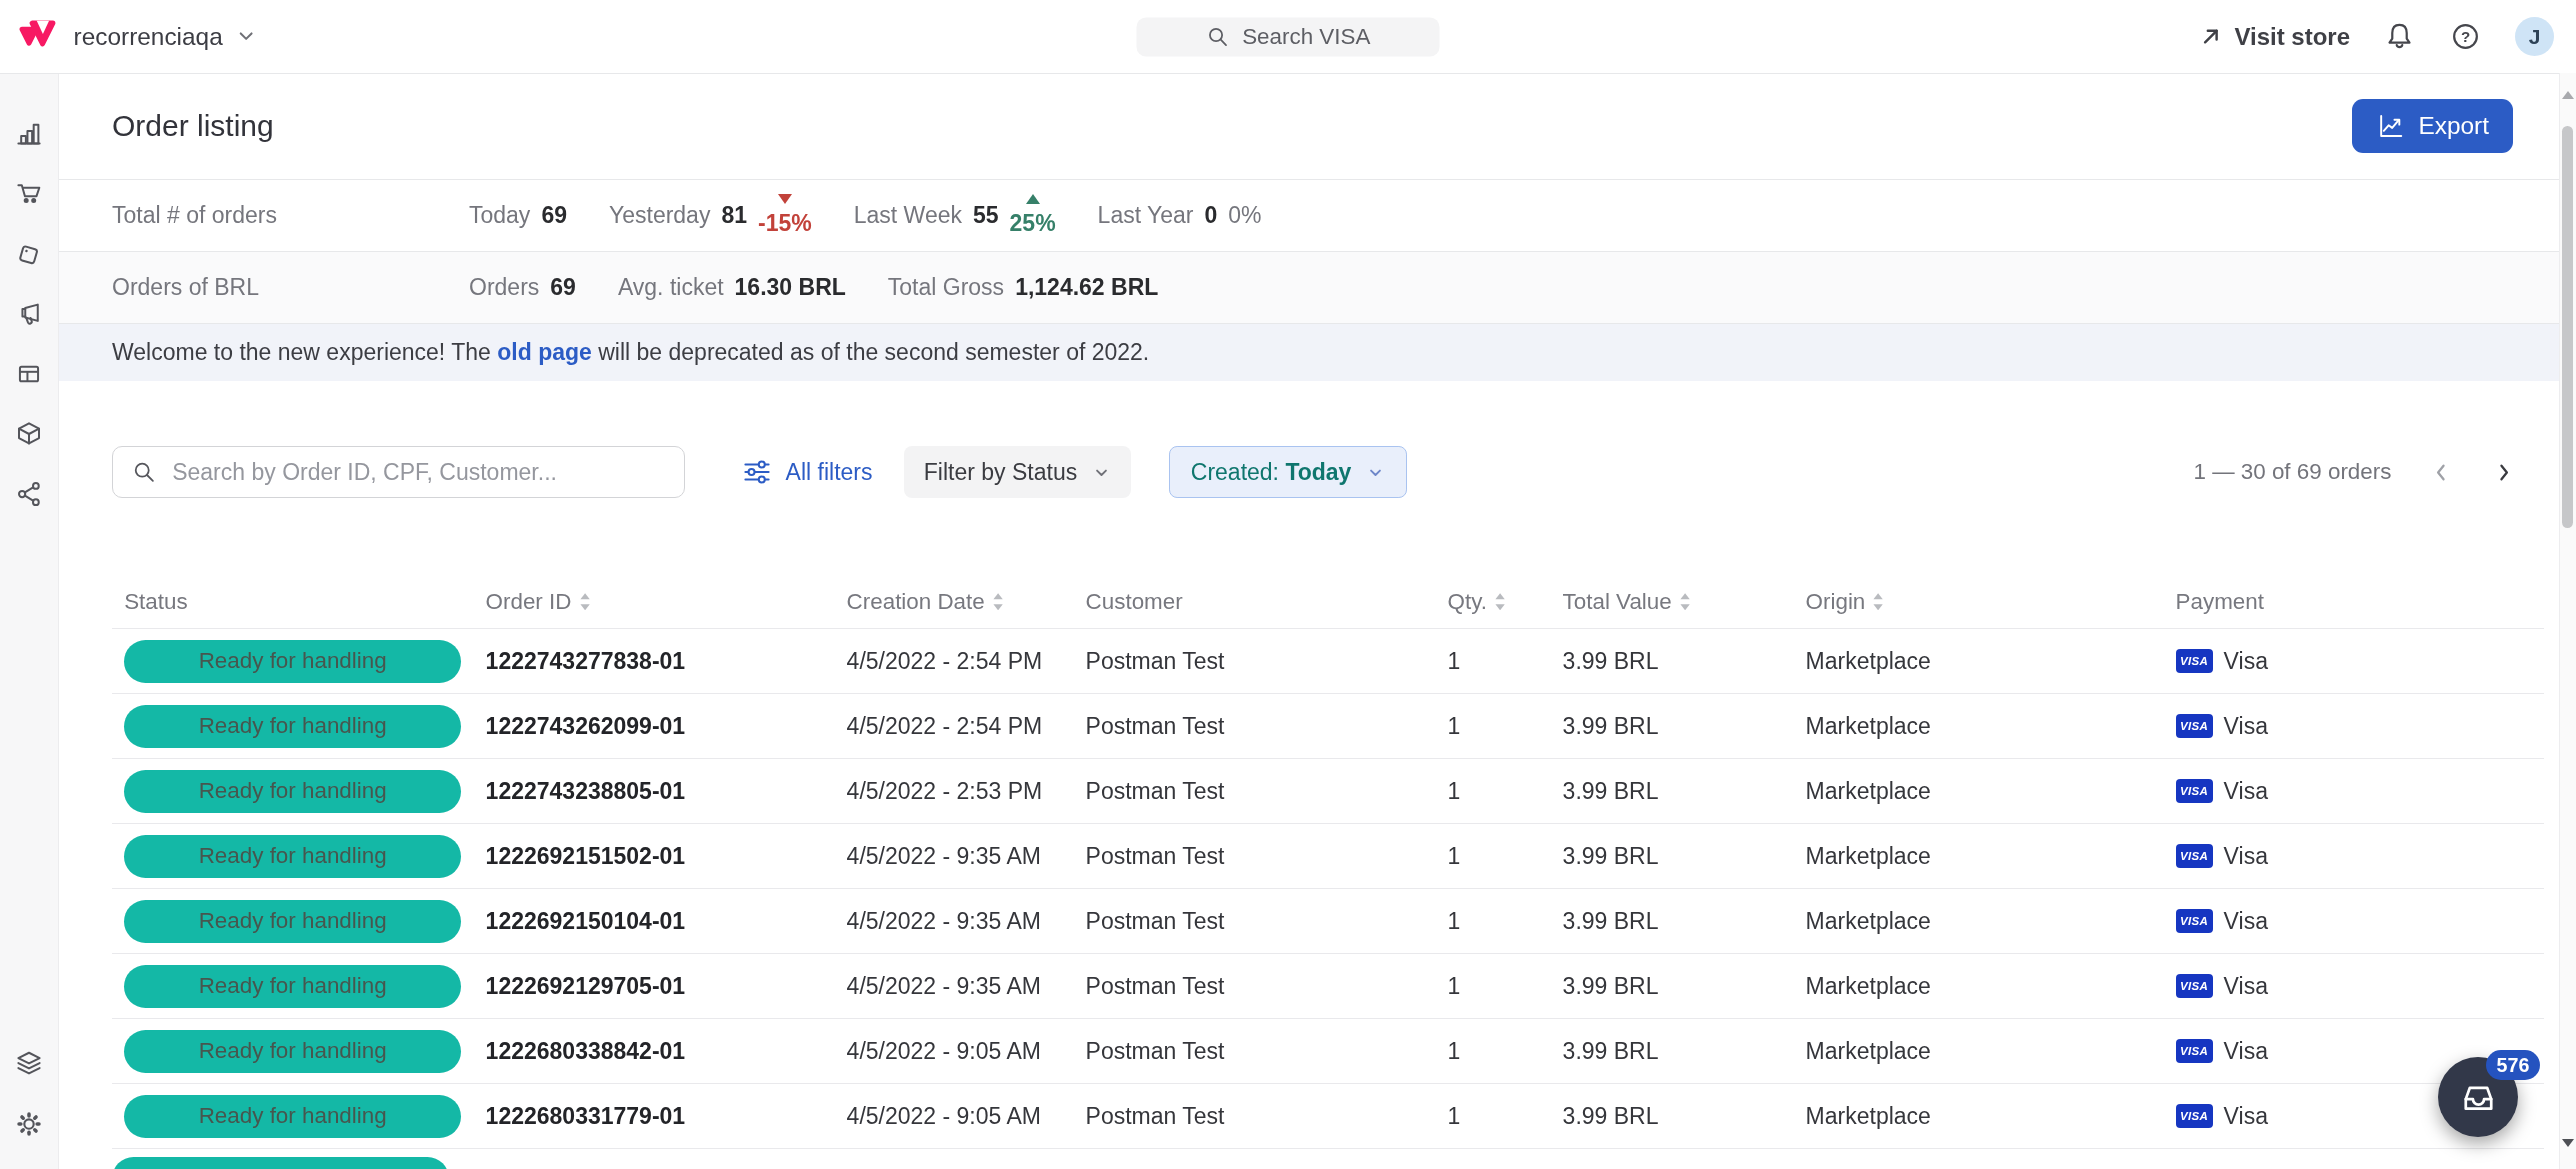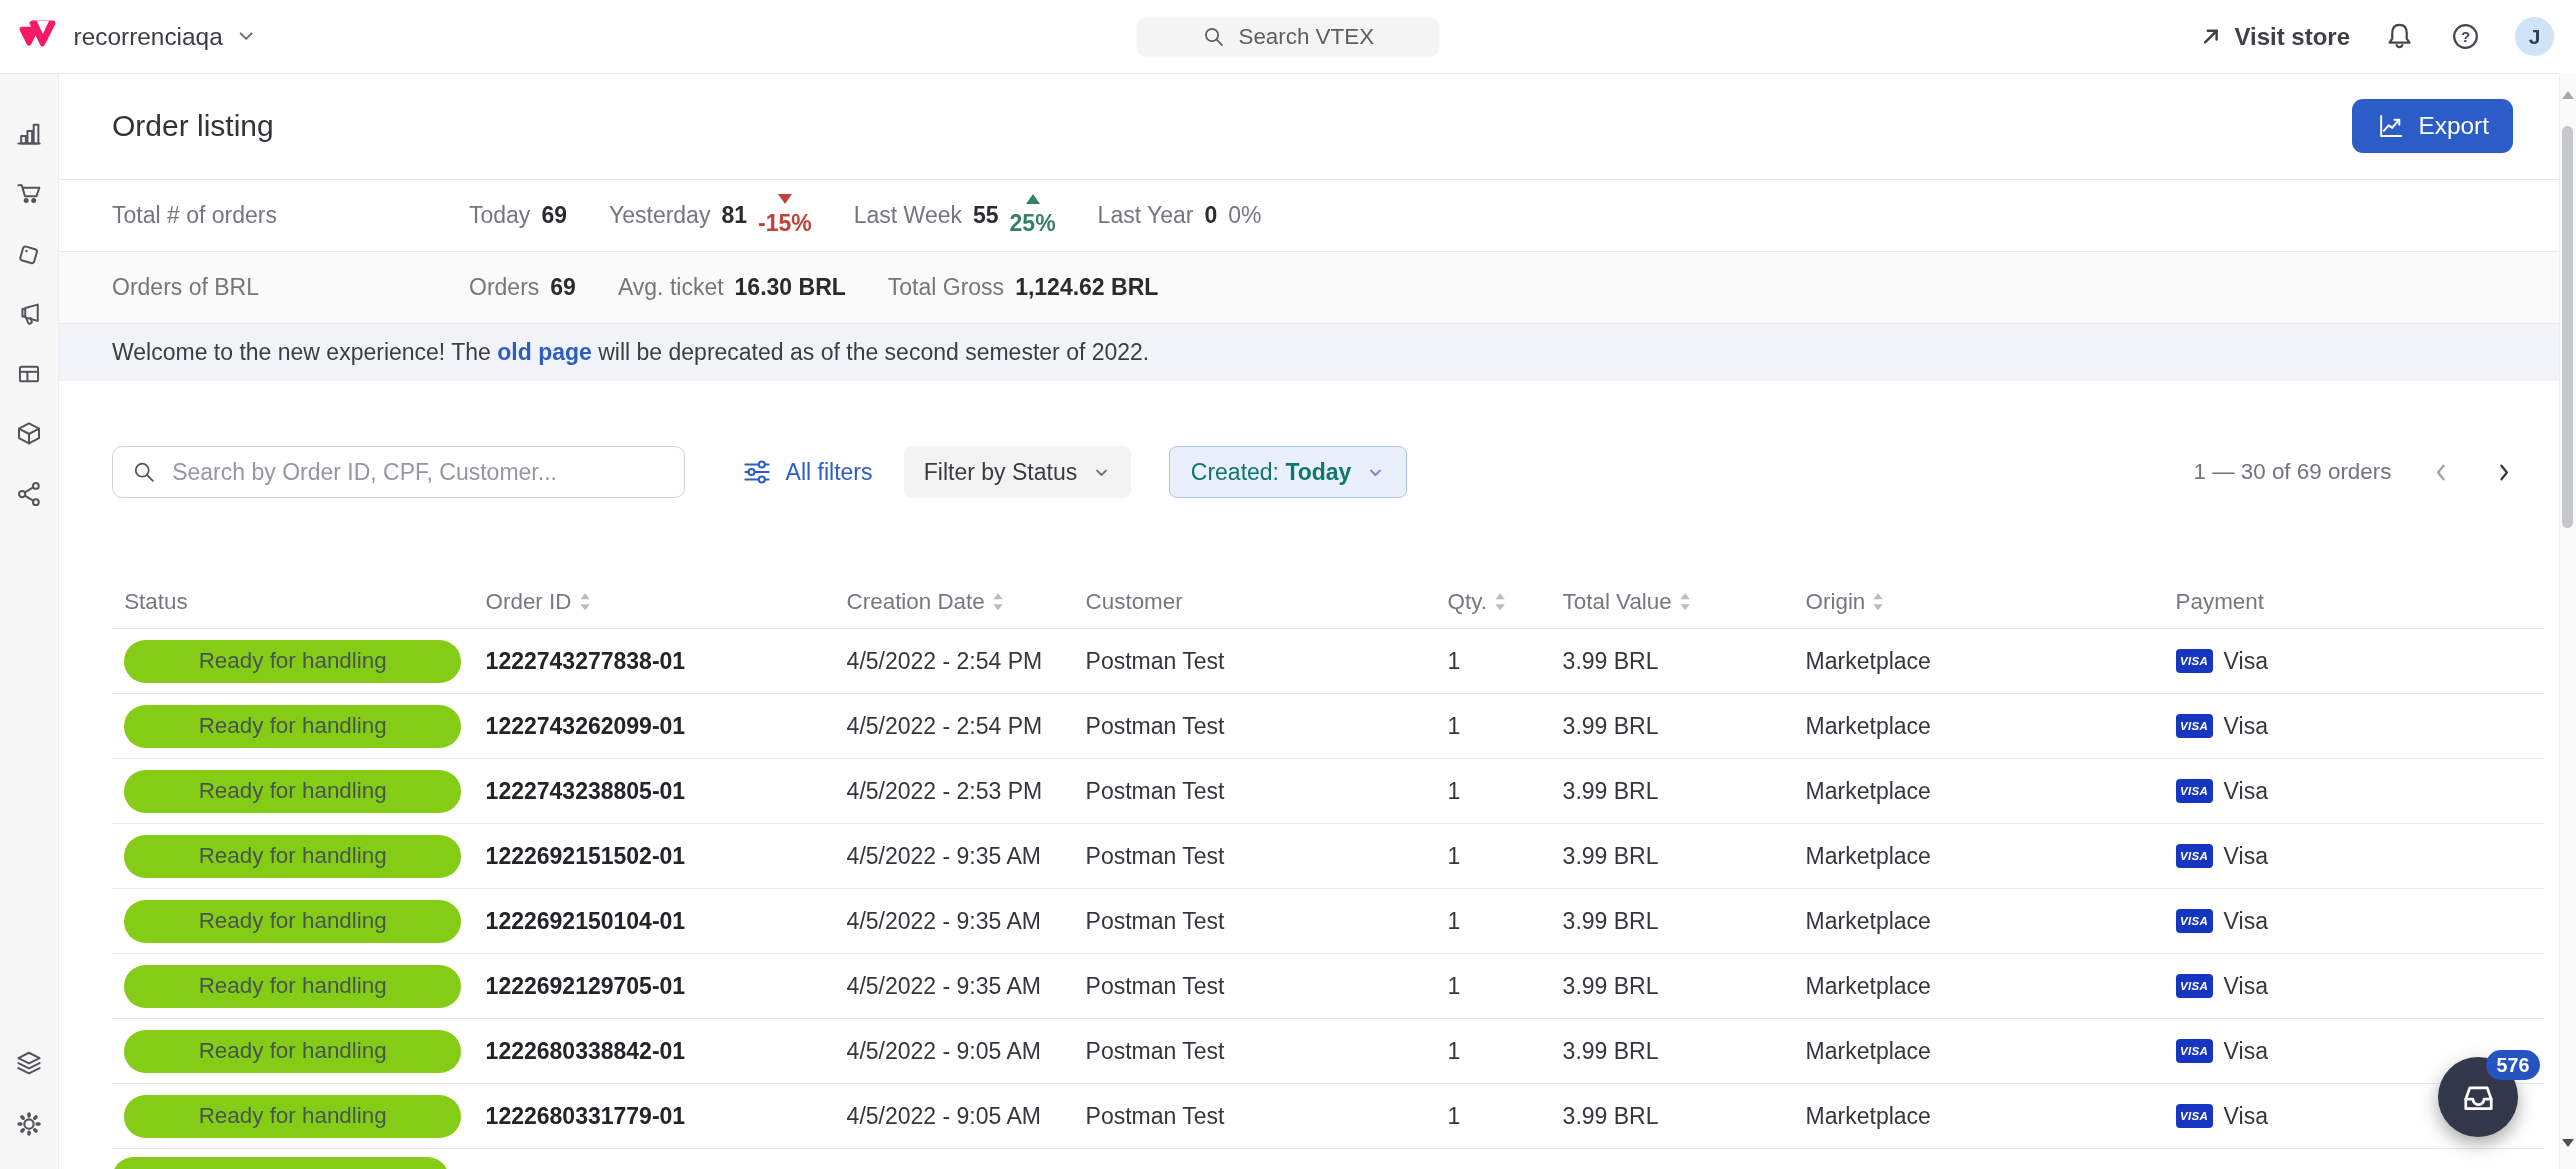--- a/index.html
+++ b/index.html
@@ -61,21 +61,21 @@
 
   
   .table{margin-top:0;padding:0 16.3px 0 0;}
   .thead,.trow{display:grid;grid-template-columns:360px 361px 239px 362px 115px 243px 370px 1fr;align-items:center;margin-left:53px;}
   .thead{margin-top:77px;height:54px;border-bottom:0.7px solid #e9e9ec;box-sizing:border-box;}
   .th{display:flex;align-items:center;gap:8.1px;font-size:22.4px;color:#77787f;padding-left:13.6px;}
   .th:first-child{padding-left:12.2px;}
   .trow{height:65px;border-bottom:0.7px solid #e9e9ec;box-sizing:border-box;font-size:23px;color:#35363b;cursor:pointer;}
   .td{padding-left:13.6px;display:flex;align-items:center;}
   .td:first-child{padding-left:12.2px;}
-  .status-badge{width:337px;height:43px;background:#84cc16;border-radius:22px;color:#47564e;font-size:22.4px;display:flex;align-items:center;justify-content:center;box-sizing:border-box;}
+  .status-badge{width:337px;height:43px;background:#14b8a6;border-radius:22px;color:#47564e;font-size:22.4px;display:flex;align-items:center;justify-content:center;box-sizing:border-box;}
   .order-id{font-weight:700;color:#232428;}
   .visa-chip{width:37px;height:24.4px;background:#1636c1;border-radius:4.1px;color:#fff;font-style:italic;font-weight:700;font-size:11.5px;letter-spacing:0.3px;display:flex;align-items:center;justify-content:center;margin-right:11px;flex:none;}
   .partial-row{margin-left:53px;padding-top:8.1px;}
 
   
   .float-btn{position:absolute;left:2438px;top:1057px;width:80px;height:80px;border-radius:50%;background:#323849;box-shadow:0 6.8px 17.6px rgba(0,0,0,.35);display:flex;align-items:center;justify-content:center;cursor:pointer;z-index:30;}
   .float-badge{position:absolute;left:2486px;top:1050px;min-width:54px;height:30px;padding:0 5.4px;border-radius:15px;background:#2553bf;color:#fff;font-size:19.7px;font-weight:700;display:flex;align-items:center;justify-content:center;z-index:31;box-sizing:border-box;}
 
   
   .scroll-track{position:absolute;top:73px;right:0;bottom:0;width:15.6px;background:#fafafa;border-left:0.7px solid #ededef;z-index:25;}
@@ -108,21 +108,21 @@
       </span>
     </div>
 
     <div class="topbar-search">
       <span>
         <svg width="24.4" height="24.4" viewBox="0 0 44 44" fill="none" stroke="#5d5e64" stroke-width="3.2" stroke-linecap="round">
             <circle cx="19" cy="19" r="11"></circle>
             <line x1="27.5" y1="27.5" x2="37" y2="37"></line>
           </svg>
       </span>
-      <span>Search VTEX</span>
+      <span>Search VISA</span>
     </div>
 
     <div class="topbar-right">
       <span class="visit-store">
         <span>
           <svg width="24.4" height="24.4" viewBox="0 0 36 36" fill="none" stroke="#3f4046" stroke-width="3.6" stroke-linecap="round" stroke-linejoin="round">
               <line x1="9" y1="27" x2="26" y2="10"></line>
               <polyline points="13,10 26,10 26,23"></polyline>
             </svg>
         </span>

